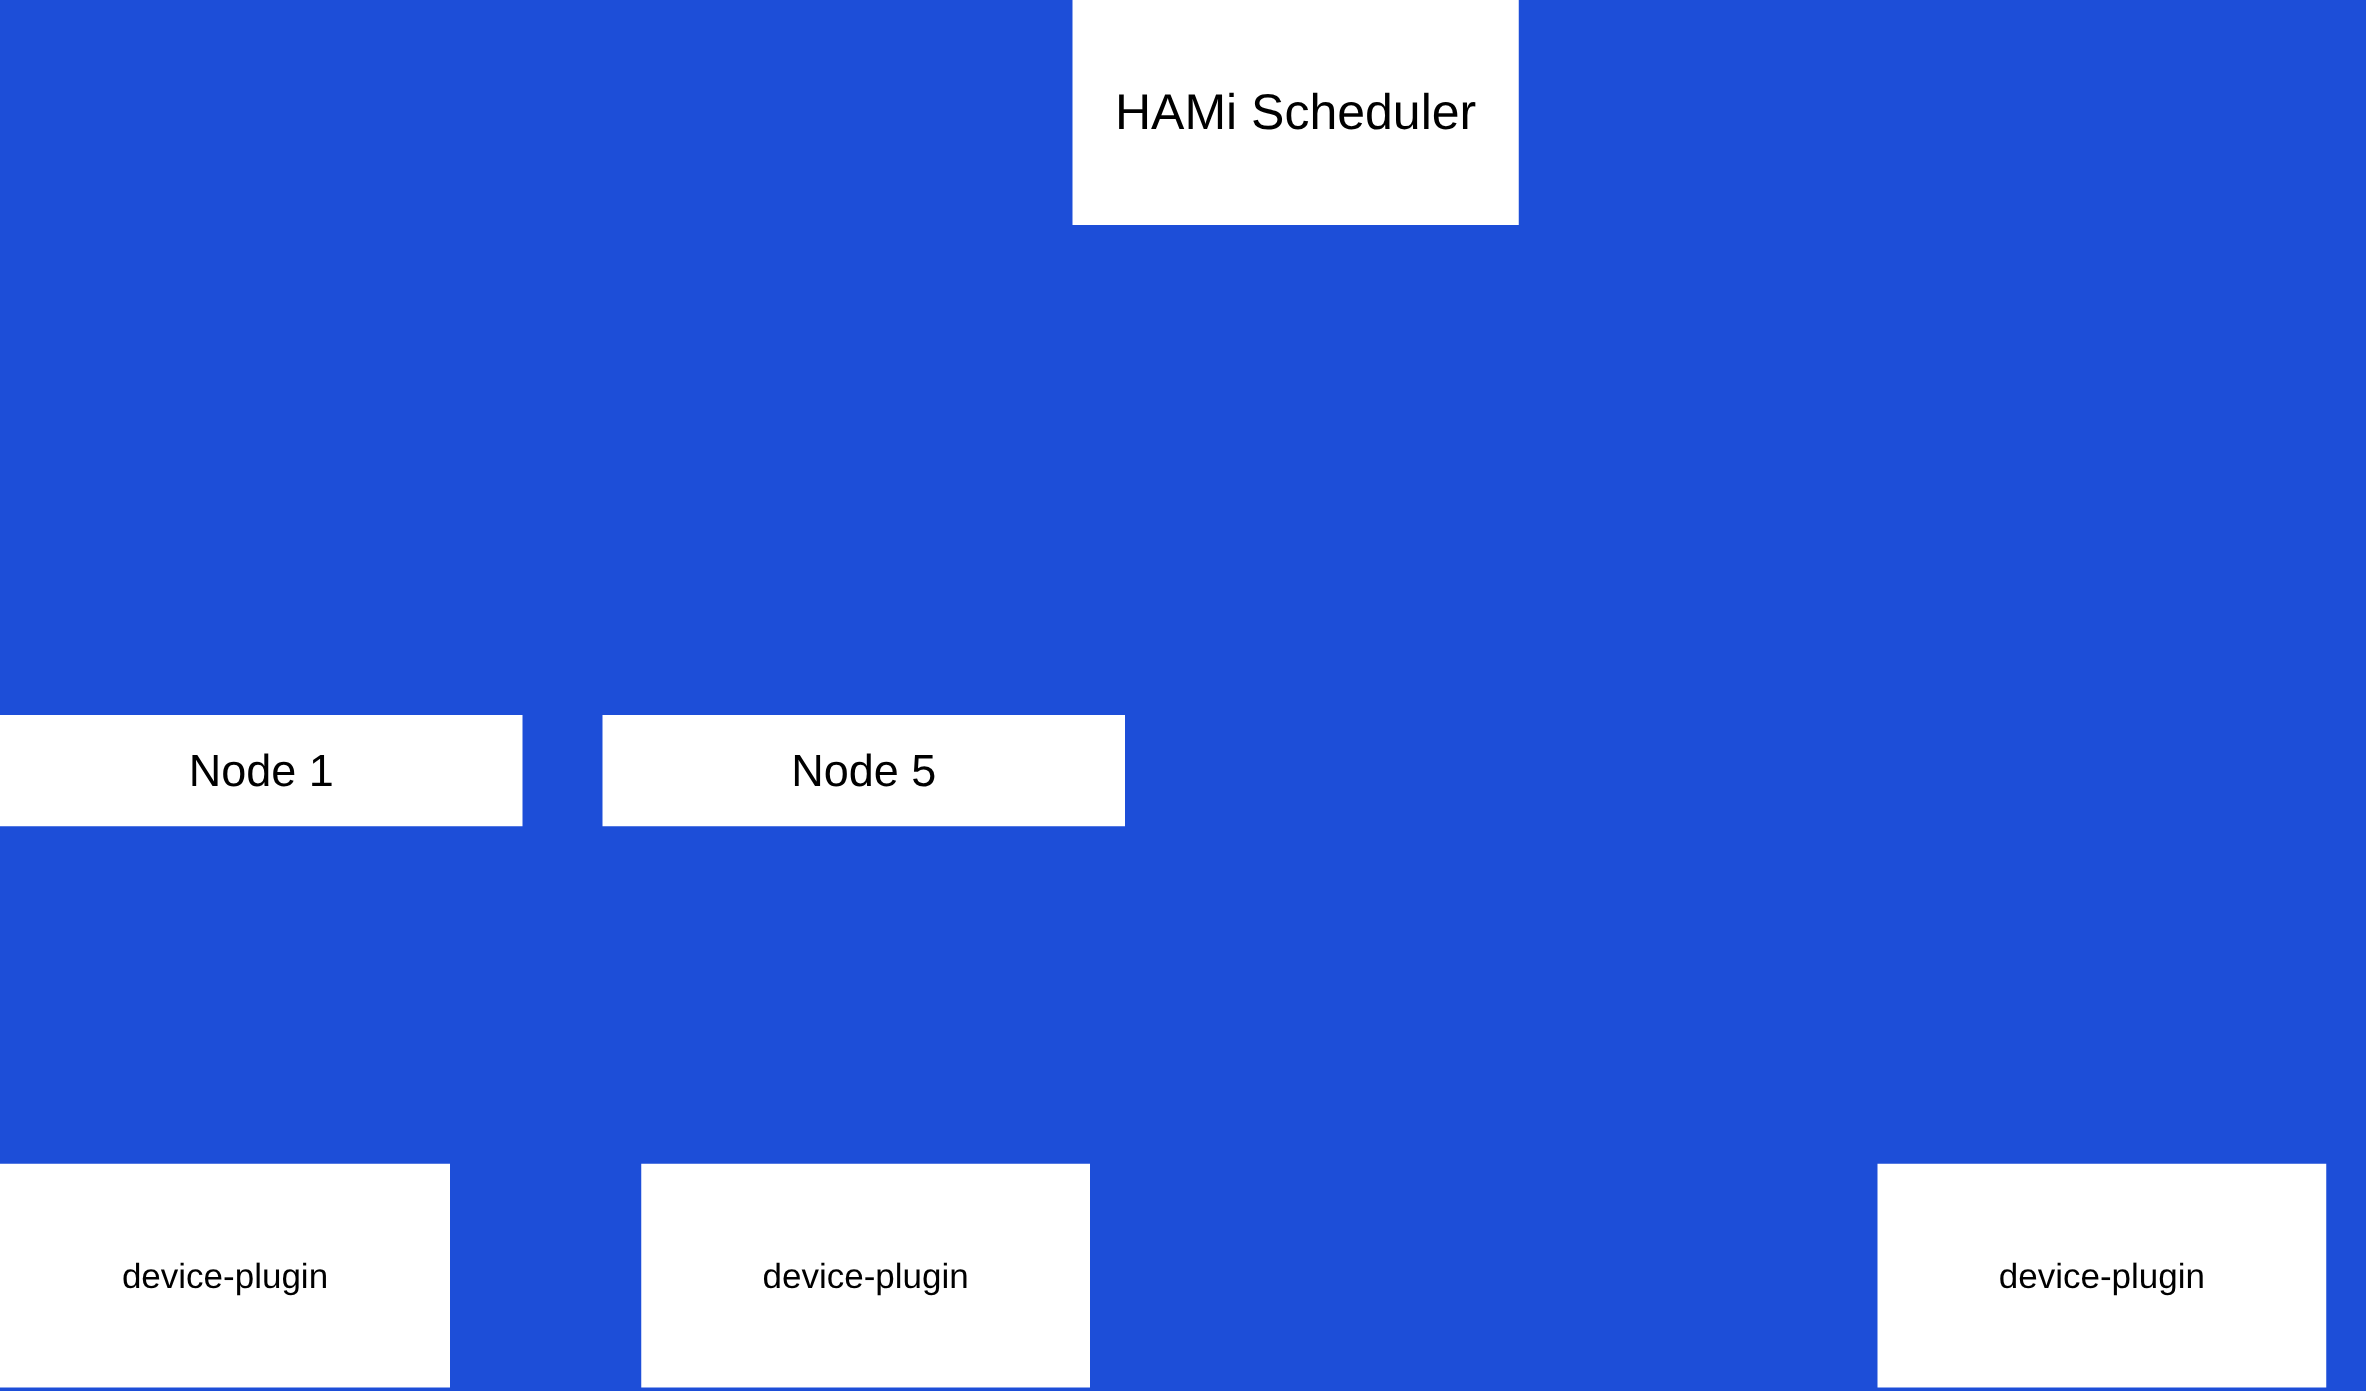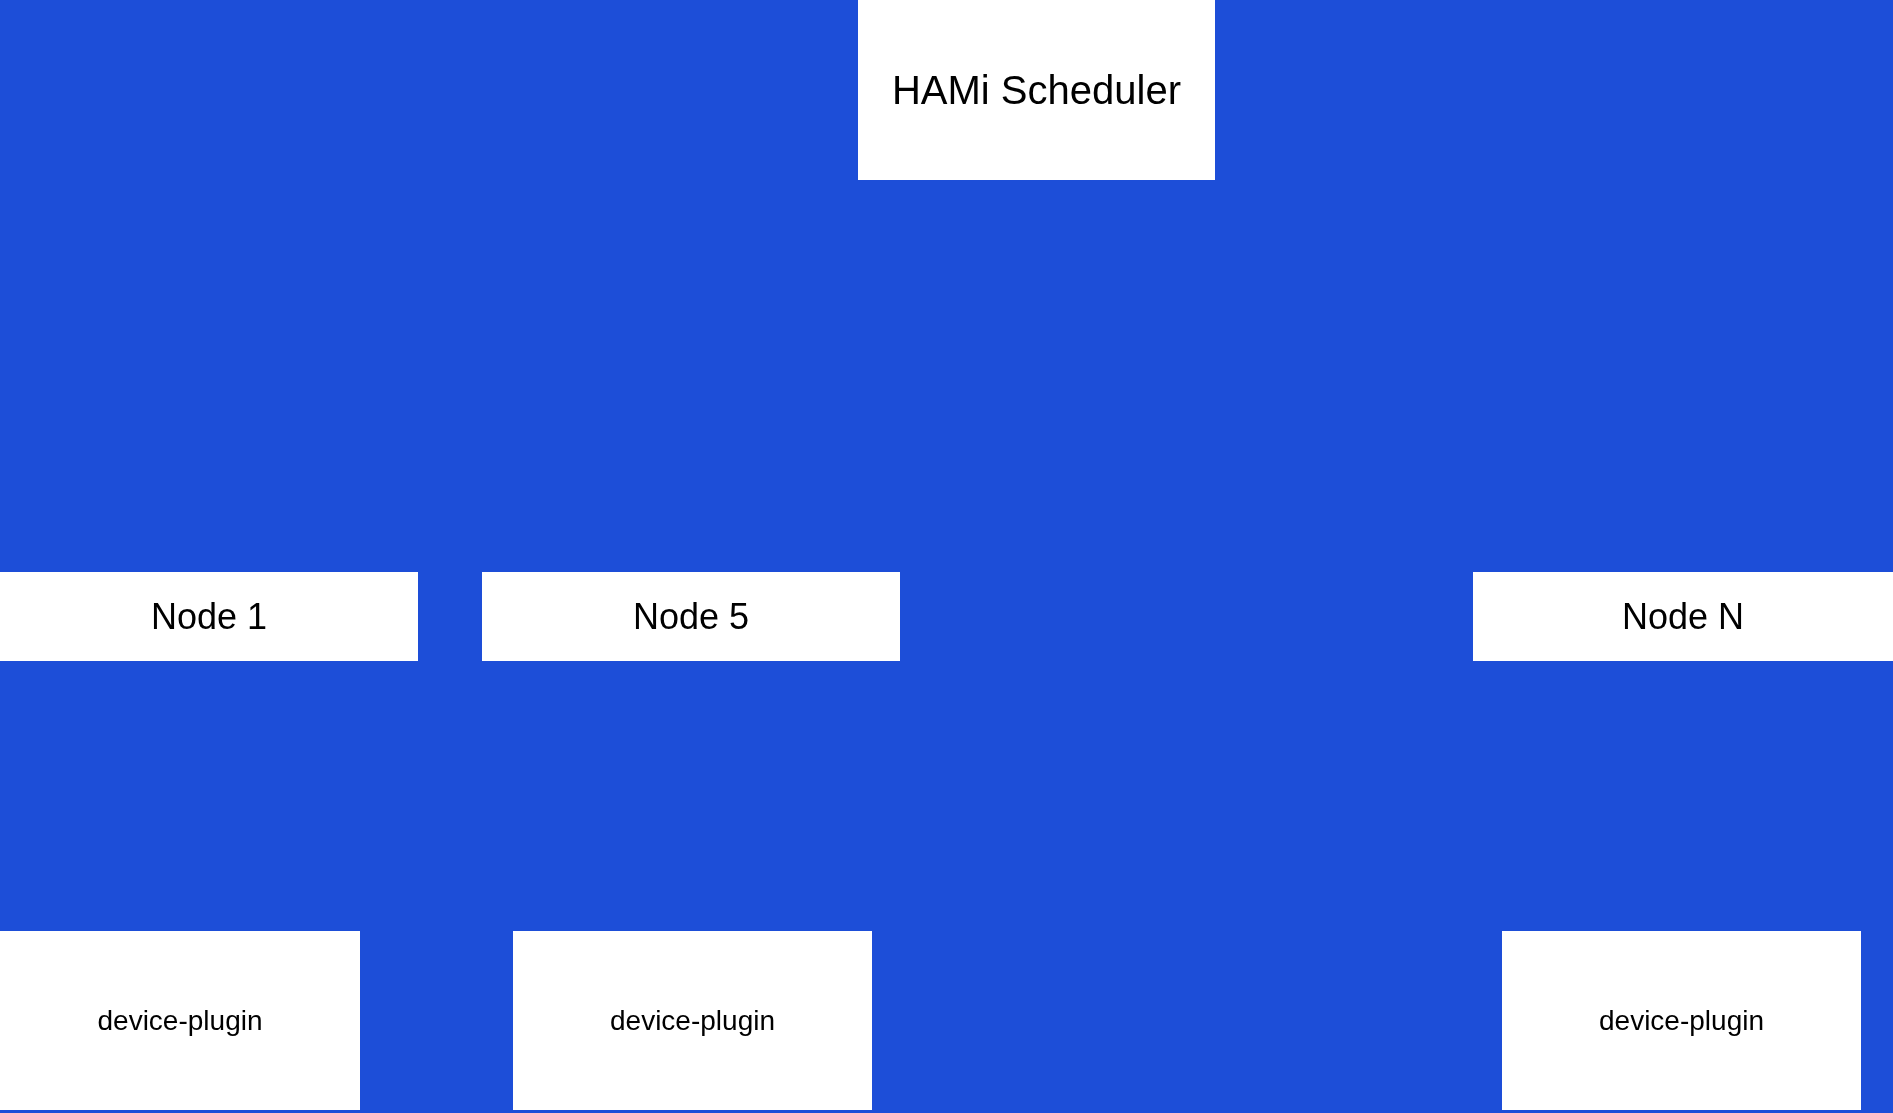--- a/index.html
+++ b/index.html
@@ -68,23 +68,20 @@
   </div>
 
   <div class="node-box tier-node" id="node-1-box">
     <span>Node 1</span>
   </div>
 
   <div class="node-box tier-node" id="node-2-box">
     <span>Node 5</span>
   </div>
 
-  <div class="node-box tier-node" id="node-n-box">
-    <span>Node N</span>
-  </div>
 
   <div class="node-box tier-plugin" id="device-plugin-1-box">
     <span>device-plugin</span>
   </div>
 
   <div class="node-box tier-plugin" id="device-plugin-2-box">
     <span>device-plugin</span>
   </div>
 
   <div class="node-box tier-plugin" id="device-plugin-3-box">

